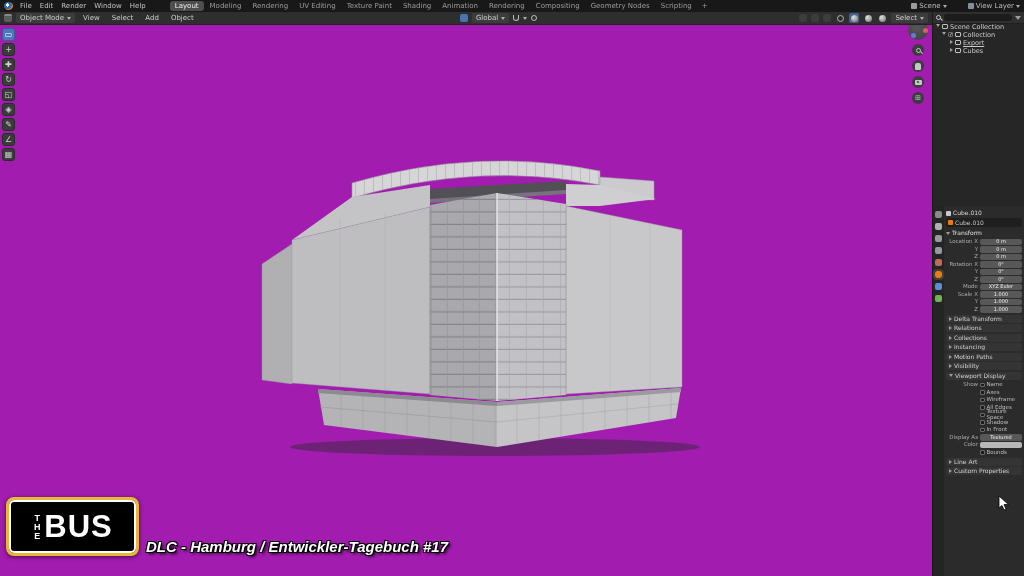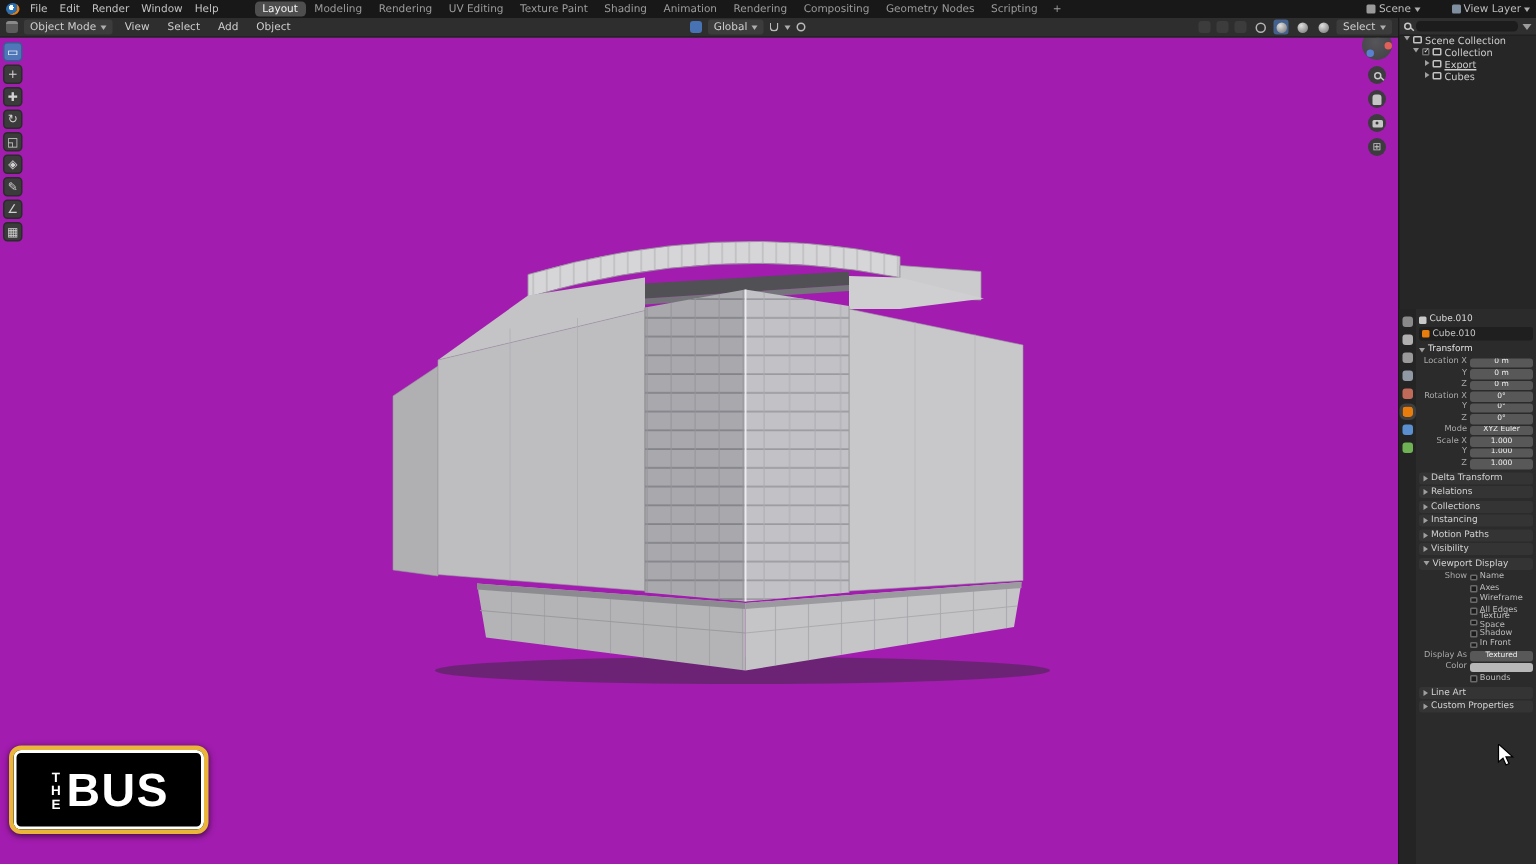--- a/index.html
+++ b/index.html
@@ -473,18 +473,19 @@
           <span class="tri-right"></span>
           <span>Custom Properties</span>
         </div>
     </div>
   </div>
 
   <div class="logo">
     <span class="logo-the">THE</span>
     <span class="logo-bus">BUS</span>
   </div>
+  <div class="caption caption-left">DLC - Hamburg / Entwickler-Tagebuch #17</div>
 
   <svg class="mouse-cursor" width="12" height="16" viewBox="0 0 12 16">
     <polygon points="1,0 1,12 4,9.5 6,14 8,13 6,8.6 10.5,8.6" fill="#fff" stroke="#000" stroke-width="0.8"></polygon>
   </svg>
 
 </div>
 
 </body></html>

